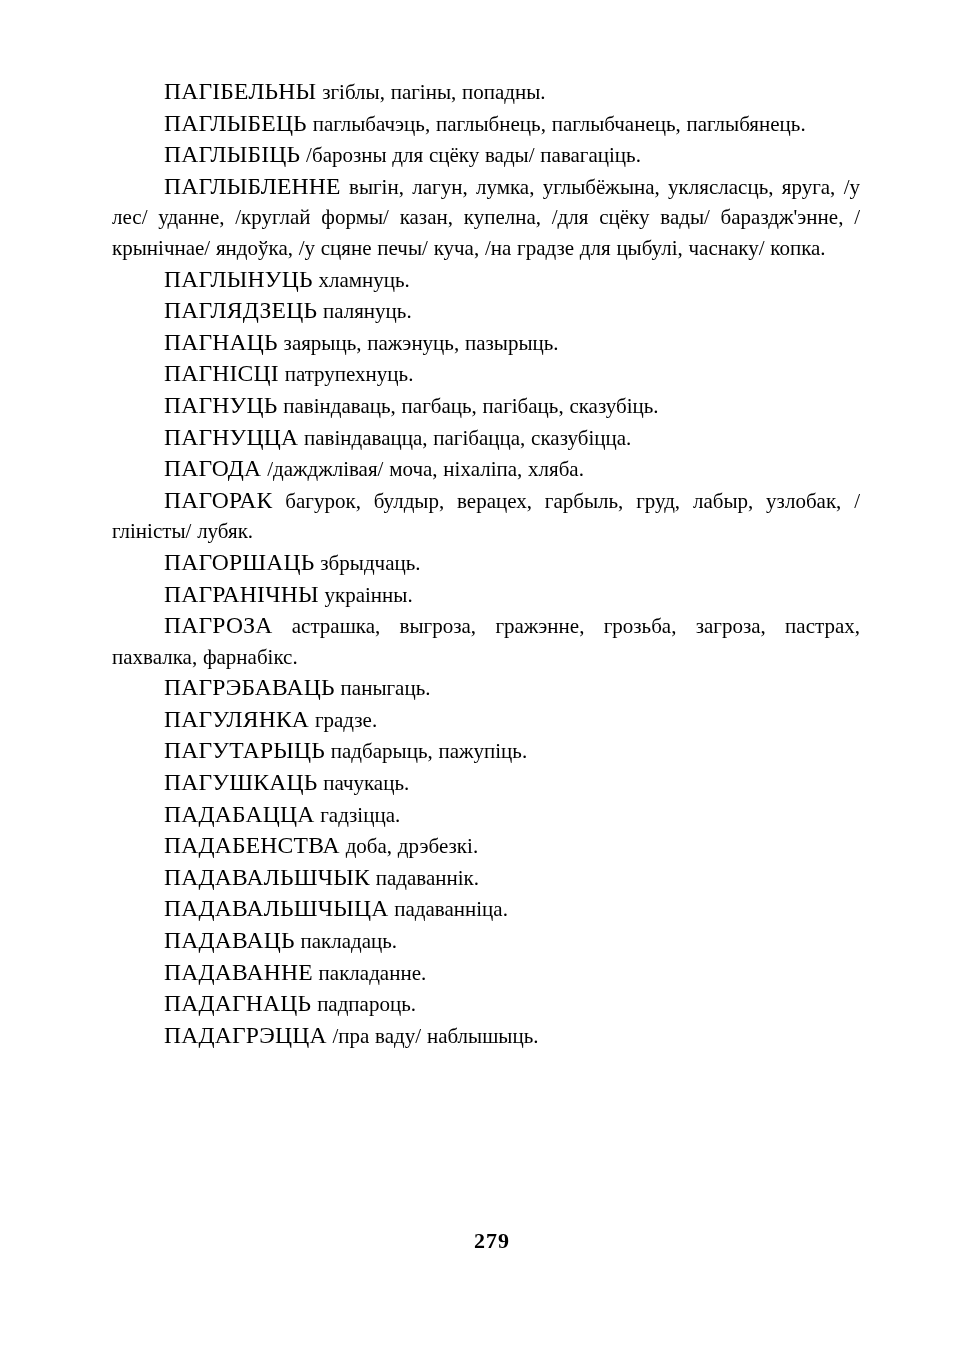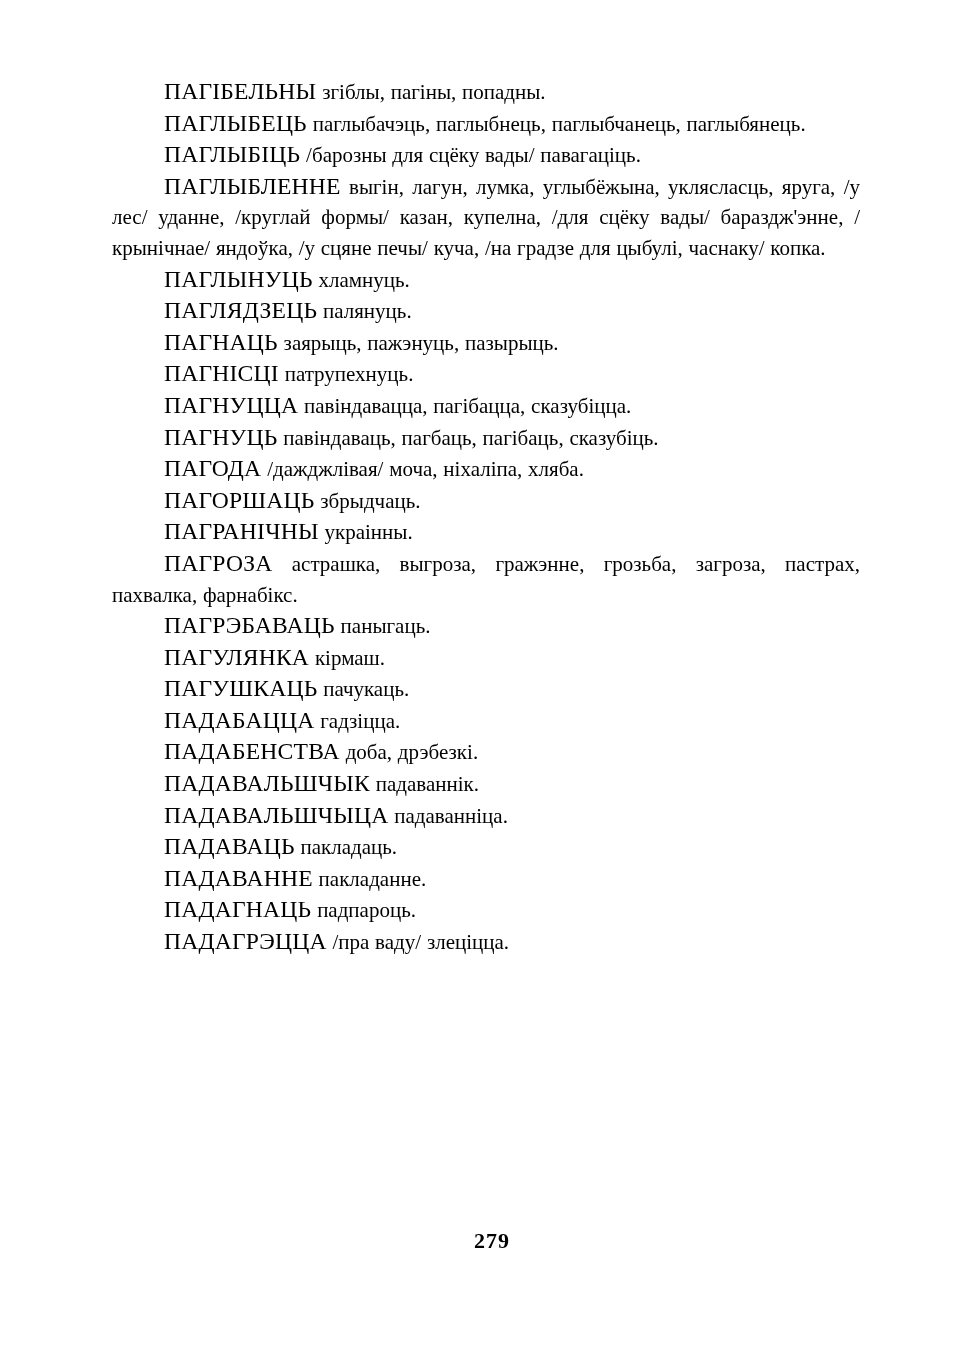--- a/index.html
+++ b/index.html
@@ -70,34 +70,36 @@
 
   <div id="text-column">
       <p class="entry"><span class="headword">ПАГІБЕЛЬНЫ</span> <span class="gloss">згіблы, пагіны, попадны.</span></p>
       <p class="entry"><span class="headword">ПАГЛЫБЕЦЬ</span> <span class="gloss">паглыбачэць, паглыбнець, паглыбчанець, паглыбянець.</span></p>
       <p class="entry"><span class="headword">ПАГЛЫБІЦЬ</span> <span class="note">/барозны для сцёку вады/</span> <span class="gloss">павагаціць.</span></p>
       <p class="entry"><span class="headword">ПАГЛЫБЛЕННЕ</span> <span class="gloss">выгін, лагун, лумка, углыбёжына, уклясласць, яруга, </span><span class="note">/у лес/</span><span class="gloss"> уданне, </span><span class="note">/круглай формы/</span><span class="gloss"> казан, купелна, </span><span class="note">/для сцёку вады/</span><span class="gloss"> бараздж'энне, </span><span class="note">/крынічнае/</span><span class="gloss"> яндоўка, </span><span class="note">/у сцяне печы/</span><span class="gloss"> куча, </span><span class="note">/на градзе для цыбулі, часнаку/</span><span class="gloss"> копка.</span></p>
       <p class="entry"><span class="headword">ПАГЛЫНУЦЬ</span> <span class="gloss">хламнуць.</span></p>
       <p class="entry"><span class="headword">ПАГЛЯДЗЕЦЬ</span> <span class="gloss">палянуць.</span></p>
       <p class="entry"><span class="headword">ПАГНАЦЬ</span> <span class="gloss">заярыць, пажэнуць, пазырыць.</span></p>
       <p class="entry"><span class="headword">ПАГНІСЦІ</span> <span class="gloss">патрупехнуць.</span></p>
+      <p class="entry"><span class="headword">ПАГНУЦЬ</span> <span class="gloss">павіндаваць, пагбаць, пагібаць, сказубіць.</span></p>
       <p class="entry"><span class="headword">ПАГНУЦЦА</span> <span class="gloss">павіндавацца, пагібацца, сказубіцца.</span></p>
-      <p class="entry"><span class="headword">ПАГНУЦЬ</span> <span class="gloss">павіндаваць, пагбаць, пагібаць, сказубіць.</span></p>
       <p class="entry"><span class="headword">ПАГОДА</span> <span class="note">/дажджлівая/</span> <span class="gloss">моча, ніхаліпа, хляба.</span></p>
+      <p class="entry"><span class="headword">ПАГОРАК</span> <span class="gloss">багурок, булдыр, верацех, гарбыль, груд, лабыр, узлобак, </span><span class="note">/гліністы/</span><span class="gloss"> лубяк.</span></p>
       <p class="entry"><span class="headword">ПАГОРШАЦЬ</span> <span class="gloss">збрыдчаць.</span></p>
       <p class="entry"><span class="headword">ПАГРАНІЧНЫ</span> <span class="gloss">украінны.</span></p>
       <p class="entry"><span class="headword">ПАГРОЗА</span> <span class="gloss">астрашка, выгроза, гражэнне, грозьба, загроза, пастрах, пахвалка, фарнабікс.</span></p>
       <p class="entry"><span class="headword">ПАГРЭБАВАЦЬ</span> <span class="gloss">паныгаць.</span></p>
-      <p class="entry"><span class="headword">ПАГУЛЯНКА</span> <span class="gloss">кірмаш.</span></p>
+      <p class="entry"><span class="headword">ПАГУЛЯНКА</span> <span class="gloss">градзе.</span></p>
+      <p class="entry"><span class="headword">ПАГУТАРЫЦЬ</span> <span class="gloss">падбарыць, пажупіць.</span></p>
       <p class="entry"><span class="headword">ПАГУШКАЦЬ</span> <span class="gloss">пачукаць.</span></p>
       <p class="entry"><span class="headword">ПАДАБАЦЦА</span> <span class="gloss">гадзіцца.</span></p>
       <p class="entry"><span class="headword">ПАДАБЕНСТВА</span> <span class="gloss">доба, дрэбезкі.</span></p>
       <p class="entry"><span class="headword">ПАДАВАЛЬШЧЫК</span> <span class="gloss">падаваннік.</span></p>
       <p class="entry"><span class="headword">ПАДАВАЛЬШЧЫЦА</span> <span class="gloss">падаванніца.</span></p>
       <p class="entry"><span class="headword">ПАДАВАЦЬ</span> <span class="gloss">пакладаць.</span></p>
       <p class="entry"><span class="headword">ПАДАВАННЕ</span> <span class="gloss">пакладанне.</span></p>
       <p class="entry"><span class="headword">ПАДАГНАЦЬ</span> <span class="gloss">падпароць.</span></p>
-      <p class="entry"><span class="headword">ПАДАГРЭЦЦА</span> <span class="note">/пра ваду/</span> <span class="gloss">злеціцца.</span></p>
+      <p class="entry"><span class="headword">ПАДАГРЭЦЦА</span> <span class="note">/пра ваду/</span> <span class="gloss">наблышыць.</span></p>
     </div>
 
   <div id="page-number">279</div>
 
 </div>
 
 </body></html>

